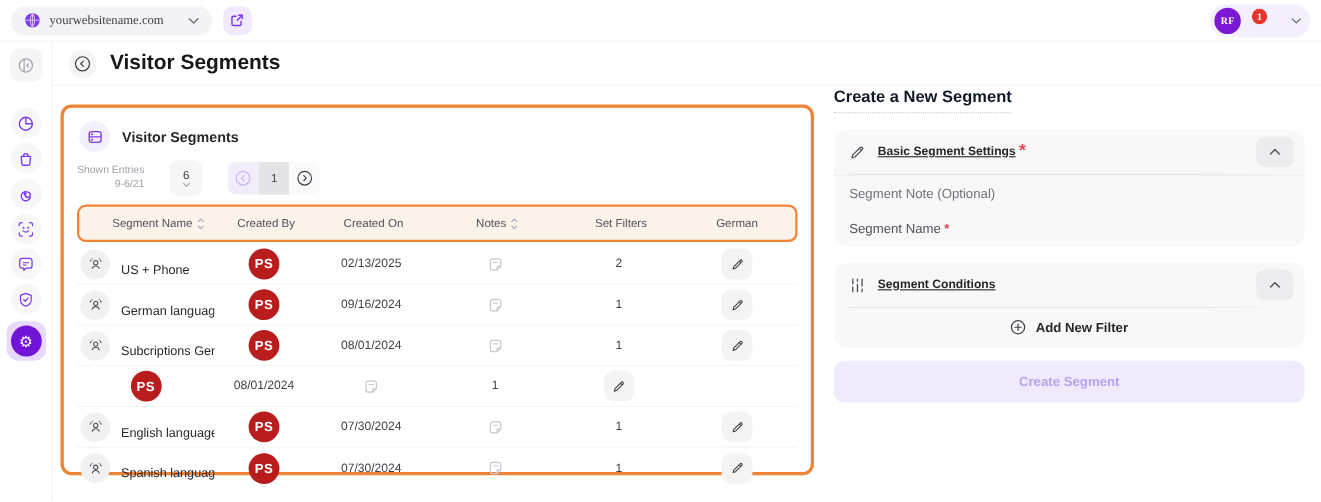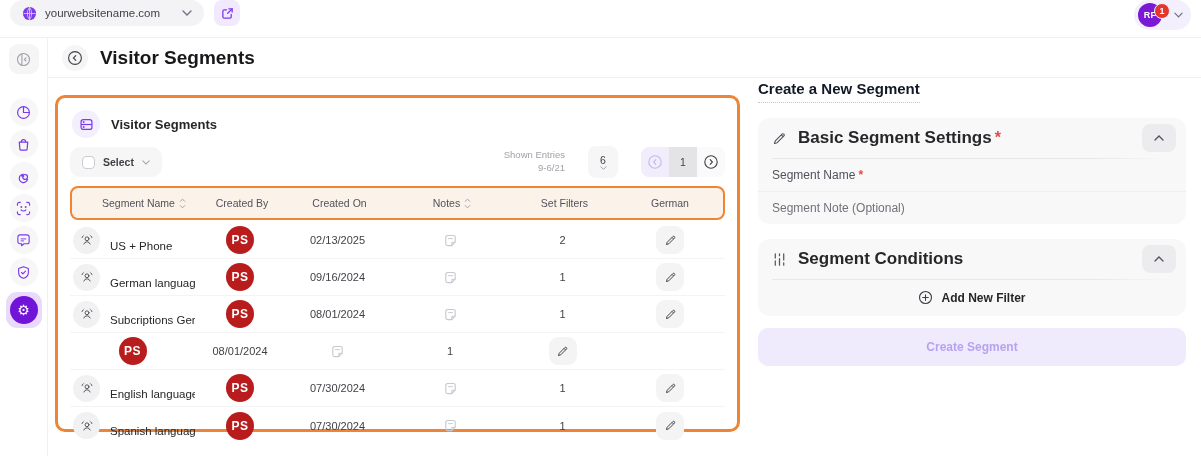--- a/index.html
+++ b/index.html
@@ -1,24 +1,24 @@
 <!DOCTYPE html>
 <html><head>
 <meta charset="utf-8">
 <style>
   * { margin:0; padding:0; box-sizing:border-box; }
   body { width:1201px; height:456px; background:#fff; font-family:"Liberation Sans", sans-serif; position:relative; overflow:hidden; color:#1F2937; }
 
   
-  .topbar { position:absolute; top:0; left:0; width:1201px; height:38px; border-bottom:1px solid #F0F0F2; display:flex; padding:0 10px; background:#fff; }
+  .topbar { position:absolute; top:0; left:0; width:1201px; height:38px; border-bottom:1px solid #F0F0F2; display:flex; align-items:center; padding:0 10px; background:#fff;font-family:Liberation Serif, serif; }
   .domain-pill { height:26px; background:#F3F3F5; border-radius:14px; display:flex; align-items:center; gap:8px; padding:0 12px; cursor:pointer; }
   .domain-pill .txt { font-size:11.5px; color:#3F3F46; }
   .domain-pill .chev { margin-left:14px; display:flex; }
   .ext-btn { width:26px; height:26px; margin-left:10px; background:#F1E9FD; border-radius:8px; display:flex; align-items:center; justify-content:center; cursor:pointer; }
-  .avatar-pill { margin-left:auto; height:30px; background:#F3EFFC; border-radius:16px; display:flex; align-items:center; padding:3px 8px 3px 4px; gap:4px; cursor:pointer; }
+  .avatar-pill { margin-left:auto; height:30px; background:#F3EFFC; border-radius:16px; display:flex; align-items:center; padding:3px 8px 3px 4px; gap:21px; cursor:pointer; }
   .av-main { width:24px; height:24px; border-radius:50%; background:#7A18D6; color:#fff; font-size:9px; font-weight:bold; display:flex; align-items:center; justify-content:center; letter-spacing:.3px; }
   .av-badge { width:16px; height:16px; border-radius:50%; background:#E5362B; color:#fff; font-size:9px; font-weight:bold; display:flex; align-items:center; justify-content:center; margin-left:-12px; margin-top:-8px; border:1px solid #F3EFFC; }
 
   
   .sidebar { position:absolute; top:38px; left:0; width:48px; height:418px; border-right:1px solid #F0F0F2; display:flex; flex-direction:column; align-items:center; padding-top:6px; background:#fff; }
   .toggle-btn { width:30px; height:30px; border-radius:9px; background:#F5F5F6; display:flex; align-items:center; justify-content:center; cursor:pointer; margin-bottom:24px; }
   .nav-circle { width:28px; height:28px; border-radius:50%; background:#F7F7F8; display:flex; align-items:center; justify-content:center; cursor:pointer; margin-bottom:4px; }
   .nav-active { width:36px; height:36px; border-radius:11px; background:#E9DAFB; display:flex; align-items:center; justify-content:center; cursor:pointer; margin-top:2px; }
   .nav-active .inner { width:28px; height:28px; border-radius:50%; background:#7214D8; color:#fff; font-size:14px; line-height:1; display:flex; align-items:center; justify-content:center; }
 
@@ -59,21 +59,21 @@
   .avatar-ps { width:28px; height:28px; border-radius:50%; background:#b91c1c; color:#fff; font-size:12px; font-weight:bold; display:flex; align-items:center; justify-content:center; letter-spacing:.4px; }
   .date-txt { font-size:11px; color:#3F3F46; }
   .filters-txt { font-size:11px; color:#3F3F46; }
   .pencil-btn { width:28px; height:28px; border-radius:9px; background:#F4F4F5; display:flex; align-items:center; justify-content:center; cursor:pointer; }
 
   
   .right-panel { position:absolute; left:758px; top:80px; width:428px; }
   .panel-title { display:inline-block; font-size:15px; font-weight:bold; color:#111827; border-bottom:1px dotted #C4C4CA; padding-bottom:5px; }
   .panel-card { background:#F8F8F9; border-radius:12px; margin-top:15px; overflow:hidden; }
   .pc-header { display:flex; align-items:center; padding:8px 10px 8px 14px; height:40px; }
-  .pc-title { font-size:17px; font-weight:bold; color:#27272A; margin-left:11px; }
+  .pc-title { font-size:11px; font-weight:bold; color:#27272A; margin-left:11px;text-decoration:underline; }
   .req { color:#E5484D; font-weight:bold; margin-left:3px; }
   .collapse-btn { margin-left:auto; width:34px; height:28px; background:#ECECEE; border-radius:8px; display:flex; align-items:center; justify-content:center; cursor:pointer; }
   .pc-divider { height:1px; background:linear-gradient(to right,#E7E7E9 80%,rgba(231,231,233,0)); margin:0 14px; }
   .pc-field { padding:9px 14px; font-size:12px; color:#52525B; cursor:text; }
   .pc-field.optional { color:#71717A; border-top:1px solid #EFEFF1; }
   .add-filter { display:flex; align-items:center; justify-content:center; gap:8px; padding:10px 0 11px 0; cursor:pointer; }
   .add-filter span { font-size:12px; font-weight:bold; color:#27272A; }
   .create-btn { margin-top:12px; height:38px; border-radius:10px; background:#F0EBFC; color:#B6A3EF; font-size:12px; font-weight:bold; display:flex; align-items:center; justify-content:center; cursor:pointer; }
 
   svg { display:block; }
@@ -202,27 +202,20 @@
           <rect x="2.2" y="2.8" width="11.6" height="10.4" rx="2.4"></rect>
           <path d="M2.2 8h11.6"></path>
           <circle cx="5" cy="5.4" r="0.4" fill="#7C3AED"></circle>
           <circle cx="5" cy="10.6" r="0.4" fill="#7C3AED"></circle>
         </svg>
     </div>
     <div class="card-title">Visitor Segments</div>
   </div>
 
   <div class="controls-row">
-    <div class="select-pill">
-      <span class="checkbox"></span>
-      <span class="select-label">Select</span>
-      <svg width="8" height="5" viewBox="0 0 10 6">
-          <path d="M1 1l4 4 4-4" stroke="#9CA3AF" stroke-width="1.3" fill="none" stroke-linecap="round"></path>
-        </svg>
-    </div>
     <div class="controls-right">
       <div class="entries">
         <div>Shown Entries</div>
         <div>9-6/21</div>
       </div>
       <div class="size-pill">
         <span class="num">6</span>
         <svg width="7" height="4" viewBox="0 0 10 6">
             <path d="M1 1l4 4 4-4" stroke="#9CA3AF" stroke-width="1.5" fill="none" stroke-linecap="round"></path>
           </svg>
@@ -510,25 +503,25 @@
       </span>
       <span class="pc-title">Basic Segment Settings</span>
       <span class="req">*</span>
       <span class="collapse-btn">
         <svg width="10" height="6" viewBox="0 0 10 6">
             <path d="M1 5l4-4 4 4" stroke="#52525B" stroke-width="1.3" fill="none" stroke-linecap="round"></path>
           </svg>
       </span>
     </div>
     <div class="pc-divider"></div>
+    <div class="pc-field optional">
+      <span>Segment Note (Optional)</span>
+    </div>
     <div class="pc-field">
       <span>Segment Name</span><span class="req">*</span>
-    </div>
-    <div class="pc-field optional">
-      <span>Segment Note (Optional)</span>
     </div>
   </div>
 
   <div class="panel-card">
     <div class="pc-header">
       <span>
         <svg width="15" height="15" viewBox="0 0 16 16" stroke="#52525B" stroke-width="1.3" fill="none" stroke-linecap="round">
             <path d="M3.5 2v4.5M3.5 9.5V14"></path>
             <path d="M8 2v2M8 7v7"></path>
             <path d="M12.5 2v6.5M12.5 11.5V14"></path>

